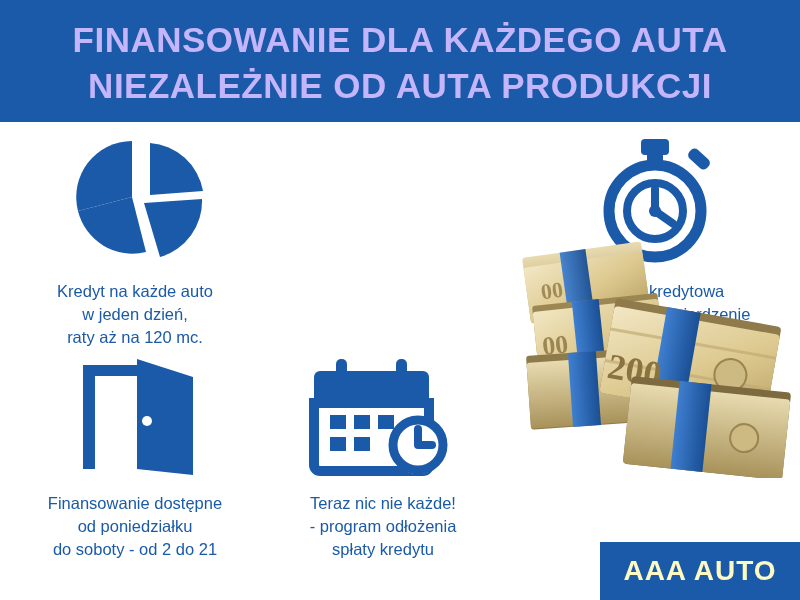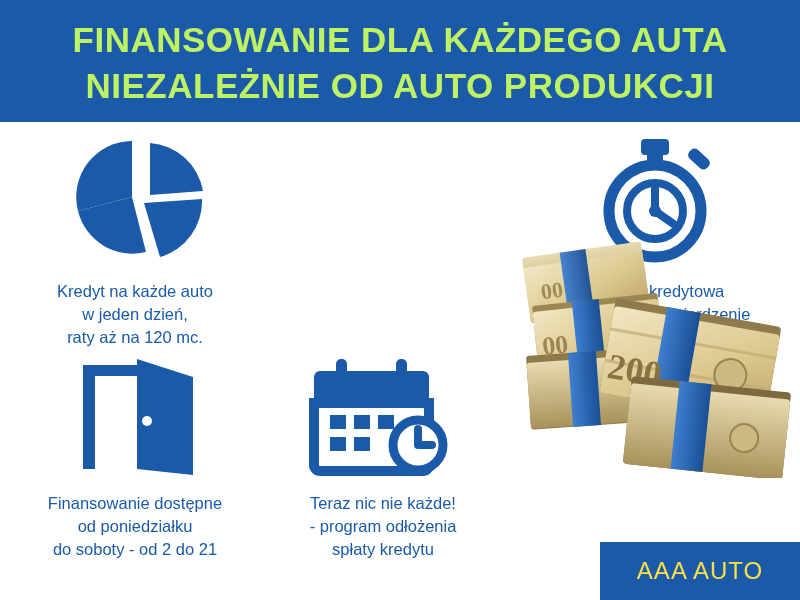--- a/index.html
+++ b/index.html
@@ -25,21 +25,21 @@
     height: 122px;
     background: #1a5aa8;
     display: flex;
     flex-direction: column;
     align-items: center;
     justify-content: center;
     box-sizing: border-box;
     padding-top: 4px;
   }
   .header .line {
-    color: #bef264;
+    color: #c4b5fd;
     font-weight: bold;
     font-size: 35px;
     letter-spacing: 0.5px;
     line-height: 46px;
     text-align: left;
     white-space: nowrap;
   }
 
   
   .grid {
@@ -101,34 +101,34 @@
     right: 0;
     bottom: 0;
     width: 200px;
     height: 58px;
     background: #1a5aa8;
     display: flex;
     align-items: center;
     justify-content: center;
   }
   .logo .logo-text {
-    color: #fde047;
-    font-weight: normal;
-    font-size: 24px;
+    color: #fef9c3;
+    font-weight: bold;
+    font-size: 28px;
     letter-spacing: 1px;
   }
 </style>
 </head>
 <body>
 
 <div id="poster">
 
   <div class="header">
     <div class="line">FINANSOWANIE DLA KAŻDEGO AUTA</div>
-    <div class="line">NIEZALEŻNIE OD AUTO PRODUKCJI</div>
+    <div class="line">NIEZALEŻNIE OD AUTA PRODUKCJI</div>
   </div>
 
   <div class="grid">
 
     <div class="cell cell-1">
       <div class="icon icon-box-1">
         <svg width="150" height="130" viewBox="0 0 150 130">
           <g fill="#1a5aa8">
 
             <path d="M72,62 L72,6 A56,56 0 0,0 18,76 Z"></path>

